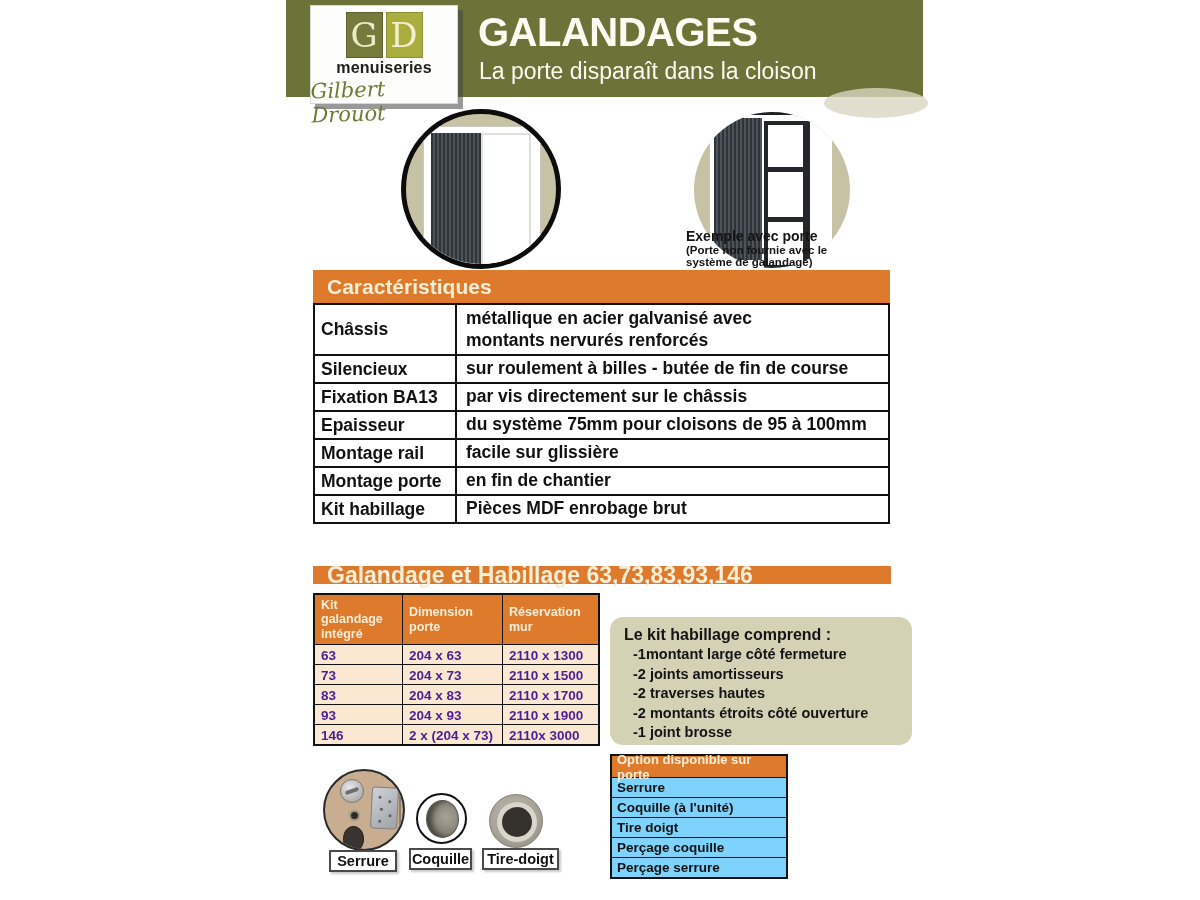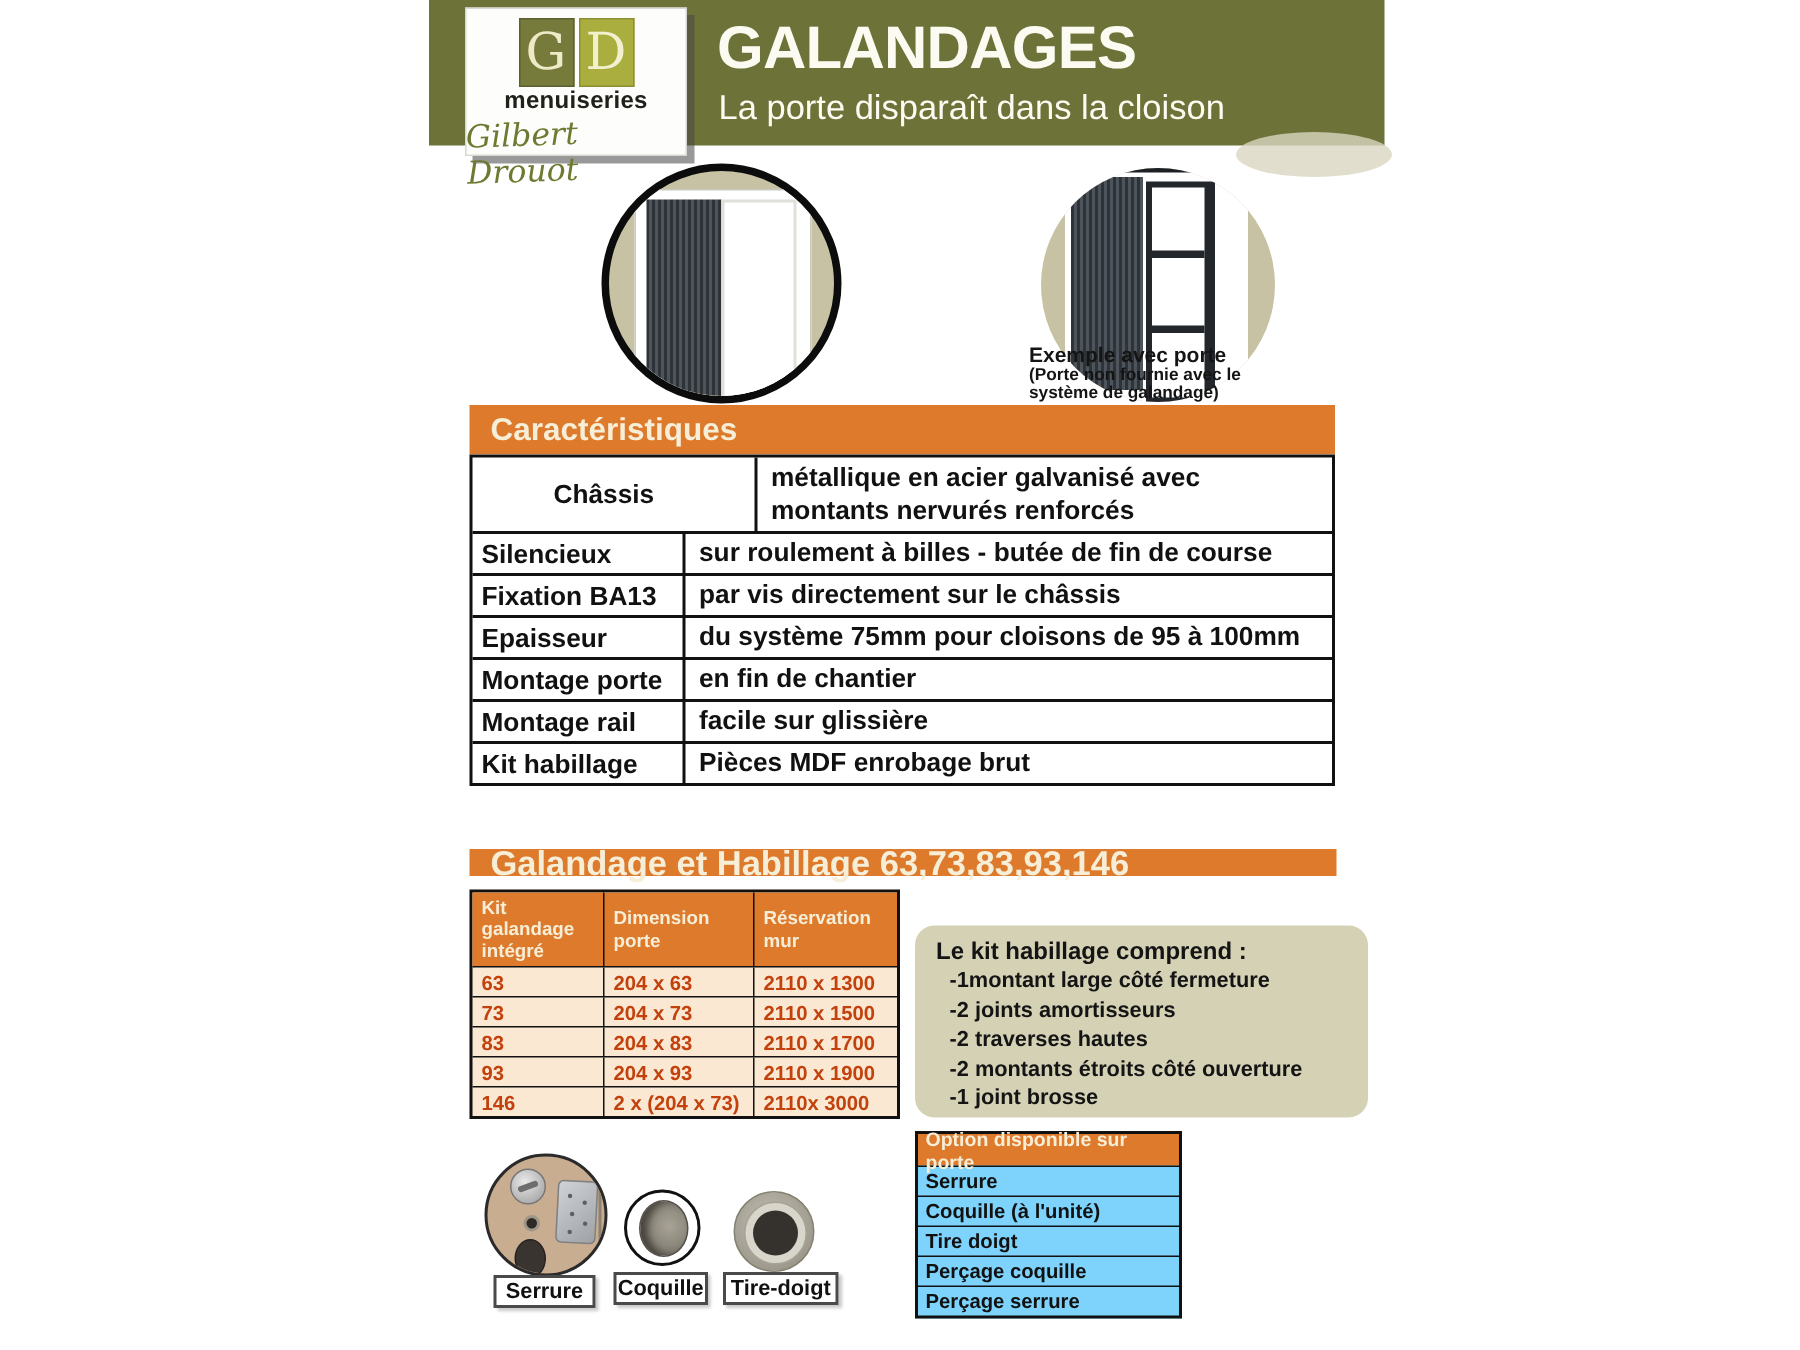--- a/index.html
+++ b/index.html
@@ -45,35 +45,35 @@
   .hero-caption .c2 { font-size:11.5px; font-weight:bold; line-height:1.05; }
 
   
   .orange-bar { position:absolute; background:#dd7a2c; color:#f7eed7; font-weight:bold; display:flex; align-items:center; padding-left:14px; }
   .bar-caracteristiques { left:313px; top:270px; width:577px; height:33px; font-size:21px; }
   .bar-galandage { left:313px; top:566px; width:578px; height:18px; font-size:23px; }
 
   
   .spec-table { position:absolute; left:313px; top:303px; width:577px; border:2px solid #111; background:#fff; }
   .spec-row { display:flex; border-top:2px solid #111; }
-  .spec-row:first-child { border-top:none;padding-left:48px; }
+  .spec-row:first-child { border-top:none; }
   .spec-label { width:142px; flex:0 0 142px; border-right:2px solid #111; display:flex; align-items:center;
                 padding:2px 4px 2px 6px; font-size:17.5px; font-weight:bold; color:#111; }
   .spec-value { flex:1; display:flex; flex-direction:column; justify-content:center;
                 padding:2px 4px 2px 9px; font-size:17.5px; font-weight:bold; color:#111; line-height:1.25; }
   .h2line { height:49px; } .h1line { height:28px; }
 
   
   .kit-table { position:absolute; left:313px; top:593px; width:287px; border:2px solid #111; background:#fbe8d2; }
   .kit-head { display:flex; background:#dd7a2c; color:#f7eed7; font-weight:bold; font-size:12.5px; line-height:1.15; }
   .kit-head .kc { padding:3px 4px 3px 6px; display:flex; align-items:center; }
   .kc { border-right:1.5px solid #111; }
   .kc:last-child { border-right:none; }
   .kc0 { width:88px; flex:0 0 88px; } .kc1 { width:100px; flex:0 0 100px; } .kc2 { flex:1; }
-  .kit-row { display:flex; border-top:1.5px solid #111; height:20px; font-size:13.5px; font-weight:bold; color:#c2410c; }
+  .kit-row { display:flex; border-top:1.5px solid #111; height:20px; font-size:13.5px; font-weight:bold; color:#4c1d95; }
   .kit-row .kc { padding:1px 4px 0 6px; display:flex; align-items:center; }
 
   
   .kit-box { position:absolute; left:610px; top:617px; width:302px; height:128px; background:#d5d1b5;
              border-radius:13px; padding:8px 12px 0 14px; color:#141414; }
   .kit-box-title { font-size:16px; font-weight:bold; line-height:20px; }
   .kit-box-item { font-size:14.5px; font-weight:bold; line-height:19.5px; margin-left:9px; }
 
   
   .opt-table { position:absolute; left:610px; top:754px; width:178px; border:2px solid #111; background:#7dd3fc; }
@@ -179,29 +179,29 @@
           <div>par vis directement sur le châssis</div>
         </div>
     </div>
     <div class="spec-row h1line">
       <div class="spec-label">Epaisseur</div>
       <div class="spec-value">
           <div>du système 75mm pour cloisons de 95 à 100mm</div>
         </div>
     </div>
     <div class="spec-row h1line">
+      <div class="spec-label">Montage rail</div>
+      <div class="spec-value">
+          <div>facile sur glissière</div>
+        </div>
+    </div>
+    <div class="spec-row h1line">
       <div class="spec-label">Montage porte</div>
       <div class="spec-value">
           <div>en fin de chantier</div>
-        </div>
-    </div>
-    <div class="spec-row h1line">
-      <div class="spec-label">Montage rail</div>
-      <div class="spec-value">
-          <div>facile sur glissière</div>
         </div>
     </div>
     <div class="spec-row h1line">
       <div class="spec-label">Kit habillage</div>
       <div class="spec-value">
           <div>Pièces MDF enrobage brut</div>
         </div>
     </div>
   </div>
 

